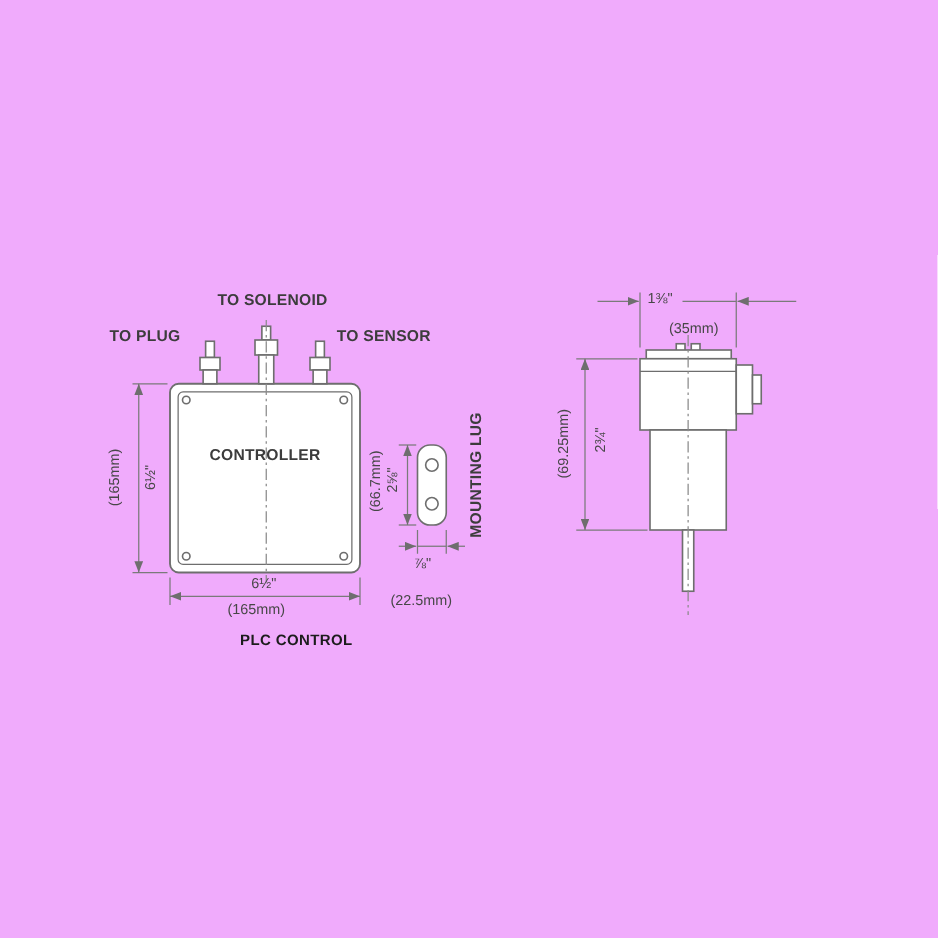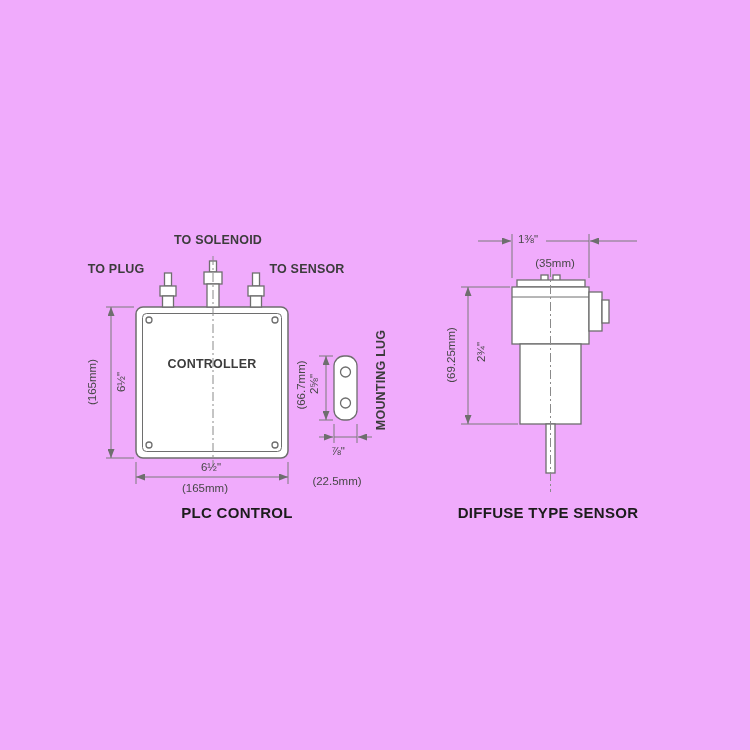--- a/index.html
+++ b/index.html
@@ -8,21 +8,21 @@
     font-family:"Liberation Sans", sans-serif; overflow:hidden;
   }
   .canvas svg { position:absolute; left:0; top:0; }
   .lbl {
     position:absolute; transform:translate(-50%,-50%);
     font-size:12.5px; font-weight:600; color:#3c3c3c;
     white-space:nowrap; letter-spacing:0.2px; line-height:1;
   }
   .dim { font-size:11.5px; font-weight:400; color:#474747; letter-spacing:0; }
   .vert { transform:translate(-50%,-50%) rotate(-90deg); }
-  .title { font-size:15px; font-weight:700; color:#1c1c1c; letter-spacing:0.3px; }
+  .title { font-size:12px; font-weight:700; color:#1c1c1c; letter-spacing:0.3px; }
 </style>
 </head>
 <body>
 
 <div class="canvas">
 
   <svg width="750" height="750" viewBox="0 0 750 750">
     <defs>
       <marker id="arrow" markerWidth="9" markerHeight="7" refX="9" refY="3.5" orient="auto-start-reverse" markerUnits="userSpaceOnUse">
         <path d="M0,0 L9,3.5 L0,7 z" fill="#6e6e6e"></path>
@@ -137,15 +137,14 @@
   <div class="lbl dim" style="left:338px; top:452px;">⅞"</div>
   <div class="lbl dim" style="left:337px; top:466px;margin-top:16px;">(22.5mm)</div>
 
   <div class="lbl title" style="left:237px; top:512px;">PLC CONTROL</div>
 
   <div class="lbl dim" style="left:528px; top:240px;">1⅜"</div>
   <div class="lbl dim" style="left:555px; top:264px;">(35mm)</div>
   <div class="lbl dim vert" style="left:452px; top:355px;">(69.25mm)</div>
   <div class="lbl dim vert" style="left:482px; top:352px;">2¾"</div>
 
-  <div class="lbl title" style="left:548px; top:512px;">DIFFUSE TYPE SENSOR</div>
 
 </div>
 
 </body></html>

